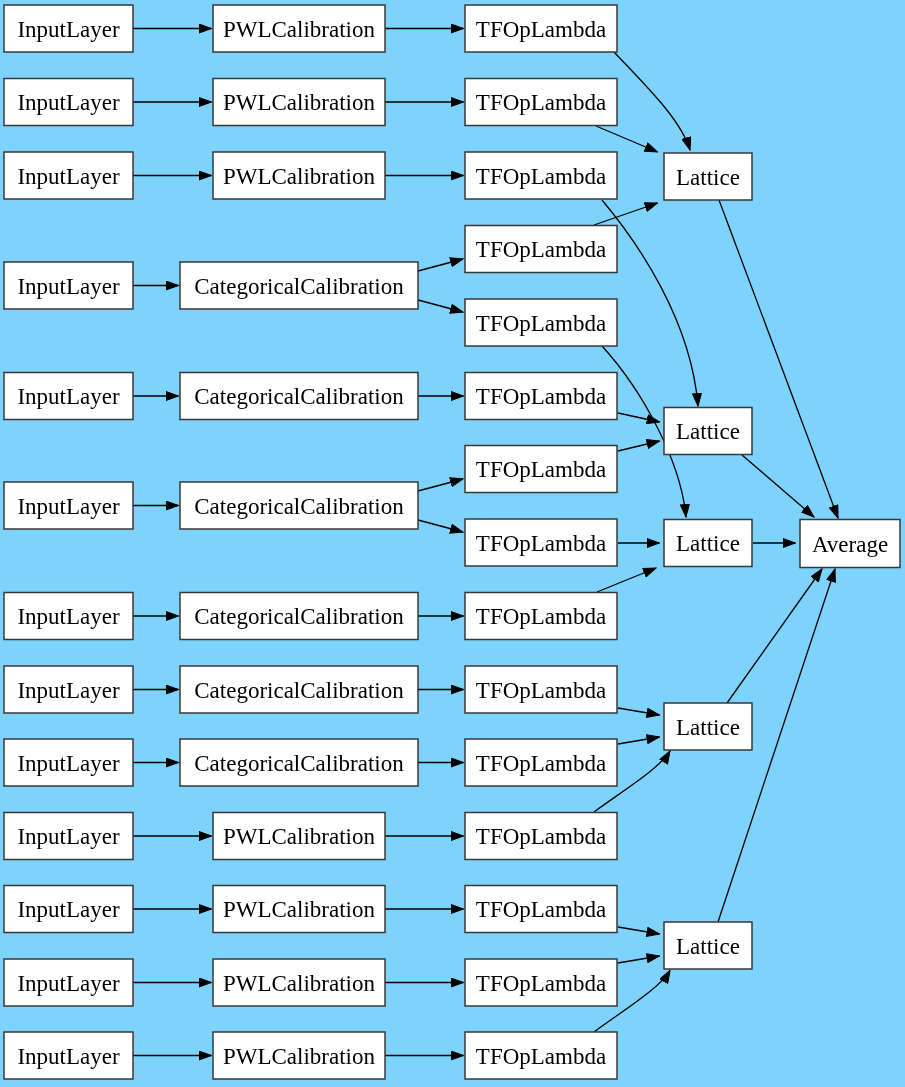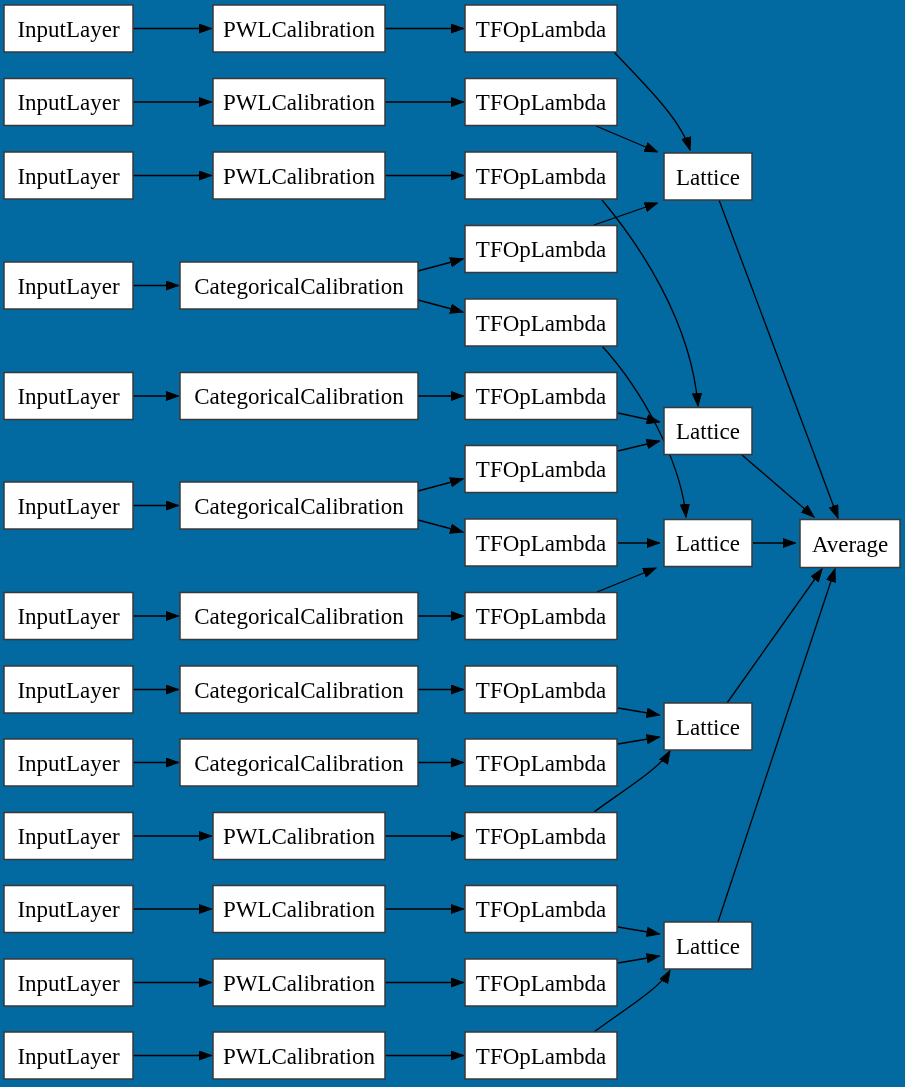--- a/index.html
+++ b/index.html
@@ -4,21 +4,21 @@
 <style>
   html, body {
     margin: 0;
     padding: 0;
     background: #ffffff;
     font-family: "Liberation Serif", "DejaVu Serif", serif;
   }
   #canvas-wrap {
     width: 905px;
     height: 1087px;
-    background: #0369a1;
+    background: #7dd3fc;
     position: relative;
   }
   svg { display: block; }
   .node-rect {
     fill: #ffffff;
     stroke: #383838;
     stroke-width: 1.5;
   }
   .node-label {
     fill: #000000;

